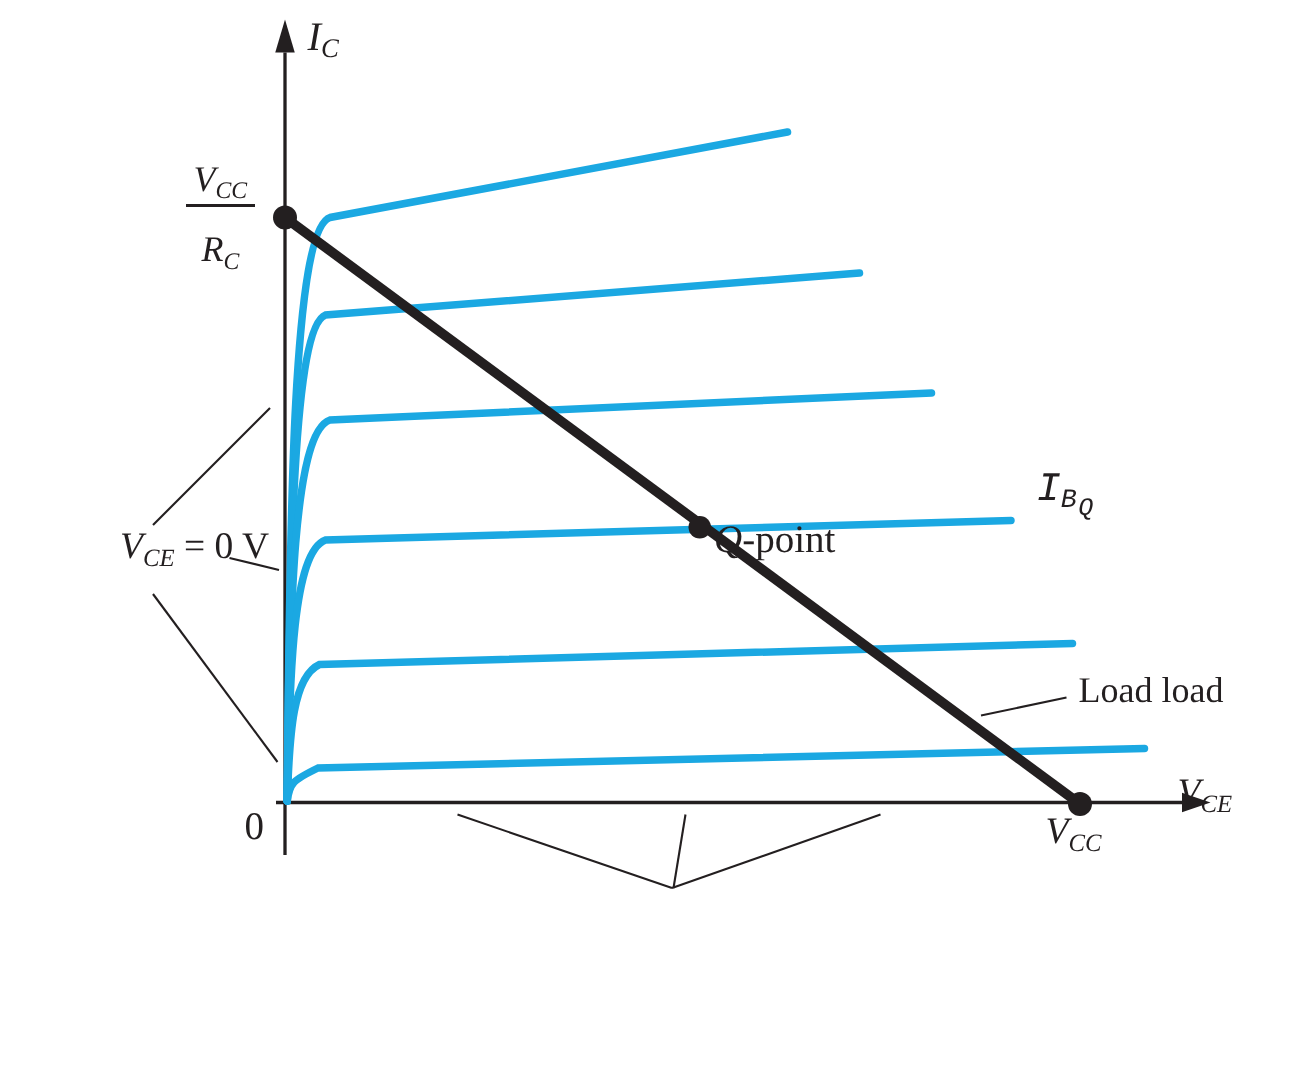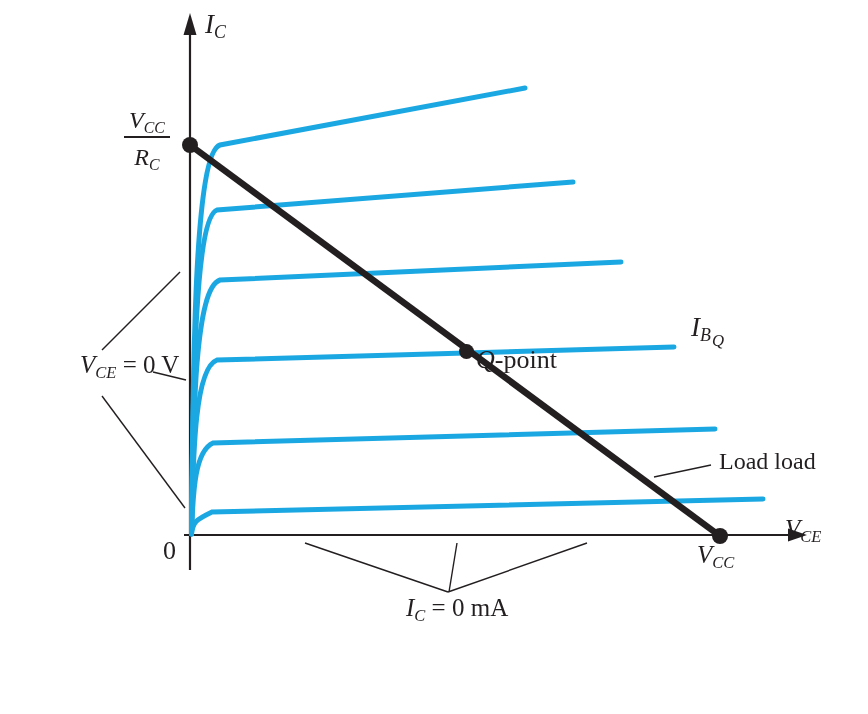--- a/index.html
+++ b/index.html
@@ -26,29 +26,29 @@
     top: 0.30em;
   }
   .s2 {                       
     font-size: 0.62em;
     top: 0.62em;
     margin-left: 1px;
   }
   
   .frac { left: 124px; top: 108px; font-size: 24px; text-align: center; }
   .frac .num { display: block; border-bottom: 2.2px solid #231F20; padding: 0 5px 4px 5px; }
-  .frac .den { display: block; padding-top: 7px; }
+  .frac .den { display: block; padding-top: 17px; }
 
   #l-ic      { left: 205px; top: 11px;  font-size: 27px; }
   #l-vcezero { left: 40px;  top: 352px; margin-left: 40px; }
   #l-origin  { left: 163px; top: 538px; font-size: 26px; }
   #l-vccx    { left: 697px; top: 542px; }
   #l-vcex    { left: 785px; top: 516px; }
   #l-qpoint  { left: 476px; top: 316px; font-size: 26px; margin-top: 31px; }
-  #l-ibq     { left: 691px; top: 314px; font-size: 27px; }
+  #l-ibq     { left: 691px; top: 314px; font-size: 27px; font-family: Liberation Mono, monospace; }
   #l-load    { left: 719px; top: 449px; font-size: 24px; }
   #l-iczero  { left: 406px; top: 595px; }
   #l-caption { left: 0; top: 650px; width: 868px; text-align: center;
                font-style: italic; font-size: 26px; }
 </style>
 </head>
 <body>
 
 <div class="fig">
 
@@ -90,16 +90,15 @@
   <div class="lbl" id="l-qpoint"><i>Q</i><span>-point</span></div>
 
   <div class="lbl" id="l-ibq"><i>I</i><i class="sb">B</i><i class="sb s2">Q</i></div>
 
   <div class="lbl" id="l-load">Load load</div>
 
   <div class="lbl" id="l-vccx"><i>V</i><i class="sb">CC</i></div>
 
   <div class="lbl" id="l-vcex"><i>V</i><i class="sb">CE</i></div>
 
-  <div class="lbl" id="l-iczero"><i>I</i><i class="sb">C</i><span> = 0 mA</span></div>
 
 
 </div>
 
 </body></html>

